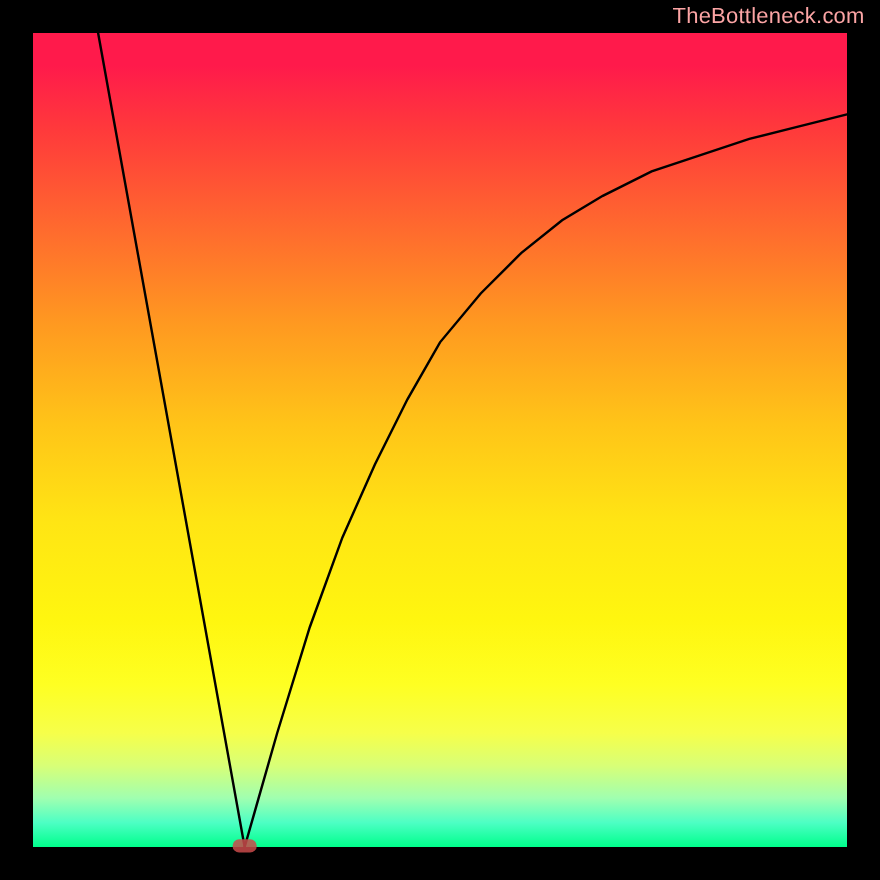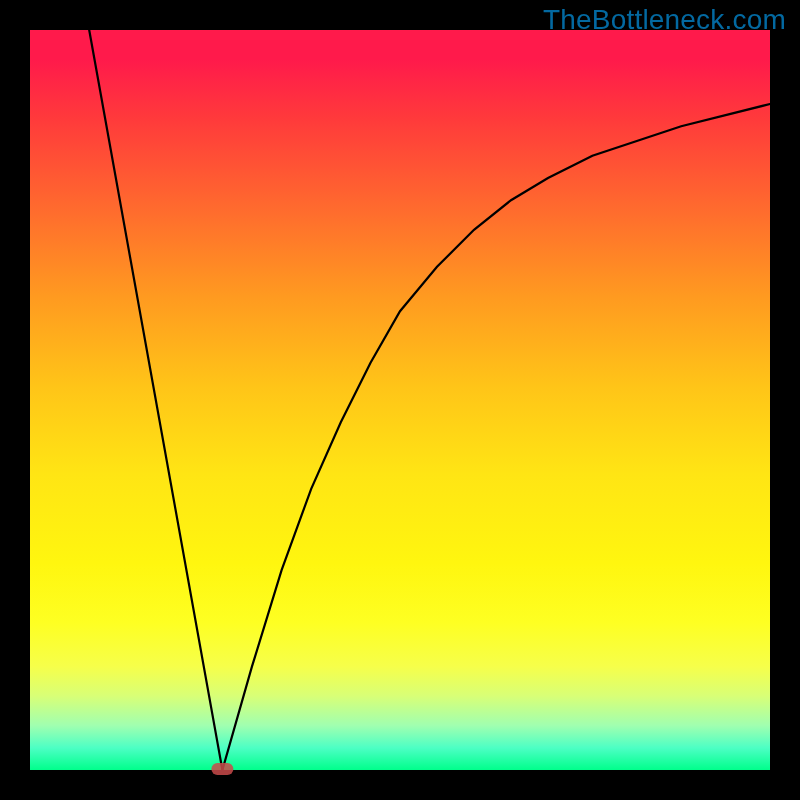--- a/index.html
+++ b/index.html
@@ -37,22 +37,22 @@
       #d8ff77 90%,
       #a0ffb0 94%,
       #4dffc4 97%,
       #00ff8c 100%
     );
   }
   .watermark {
     position: absolute;
     top: 4px;
     right: 14px;
-    color: #0369a1;
-    font-size: 28px;
+    color: #fca5a5;
+    font-size: 20px;
     letter-spacing: 0.2px;
     pointer-events: none;
   }
   svg.overlay {
     position: absolute;
     left: 0;
     top: 0;
     width: 740px;
     height: 740px;
     overflow: visible;

